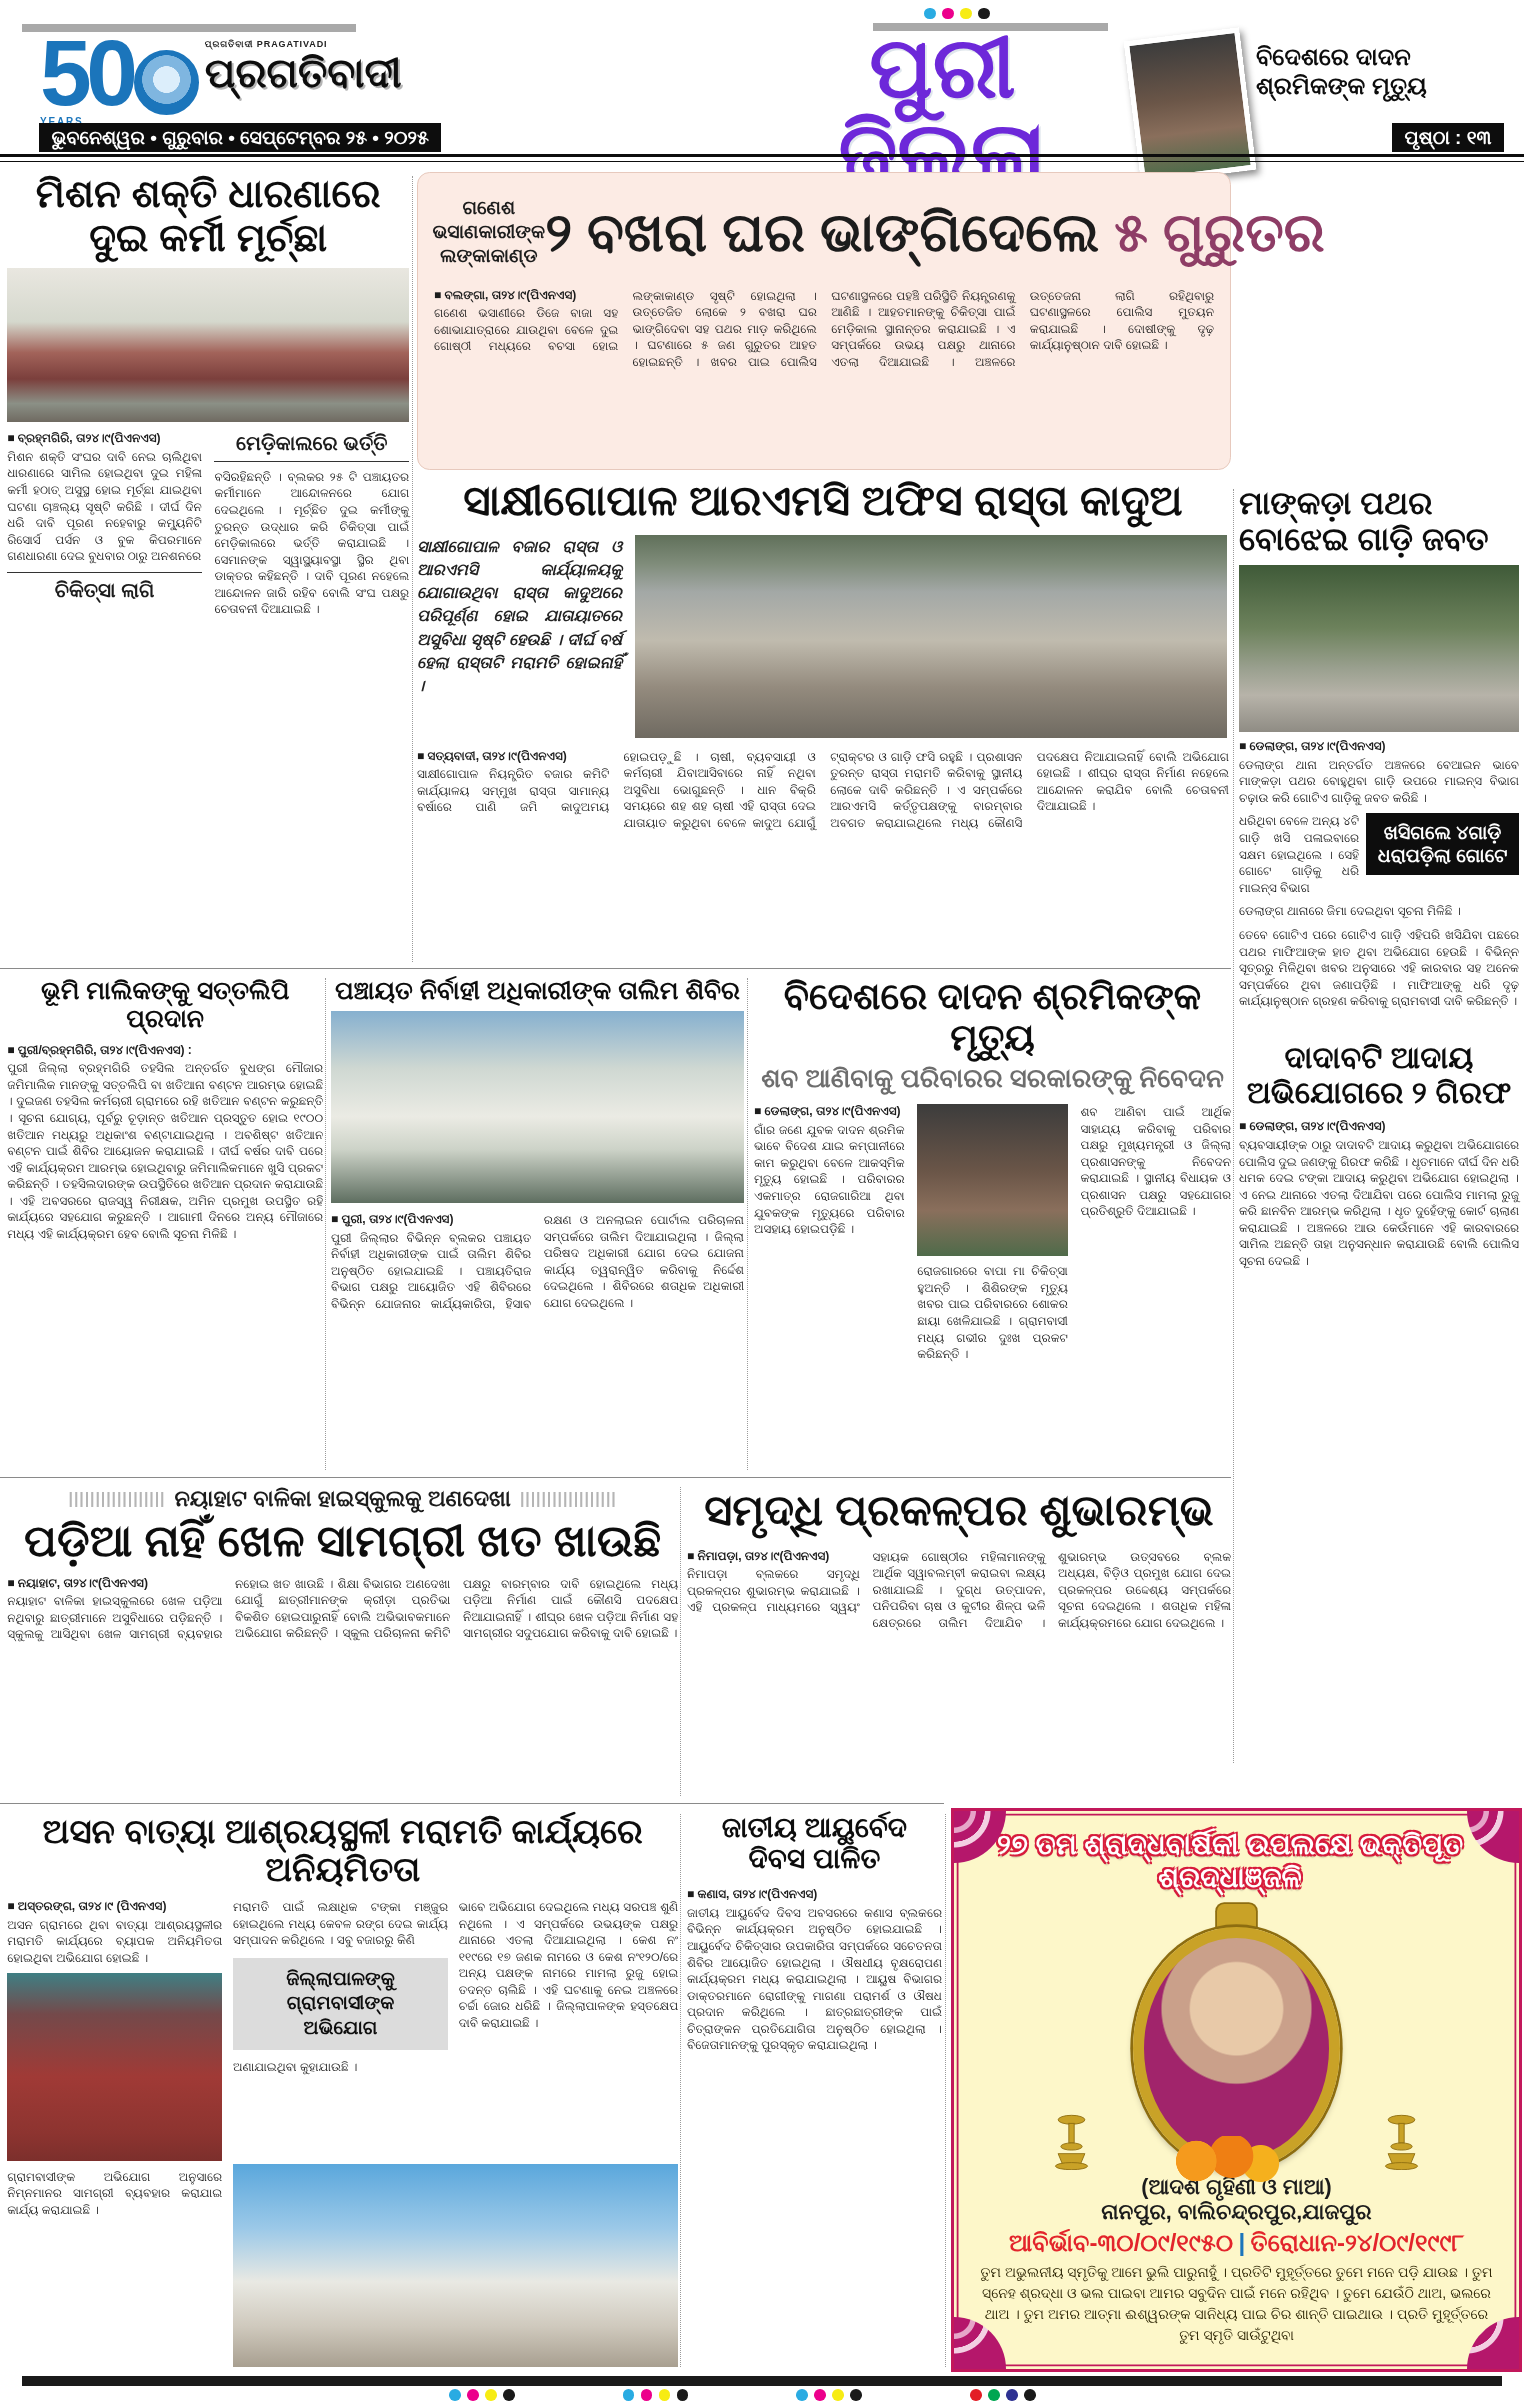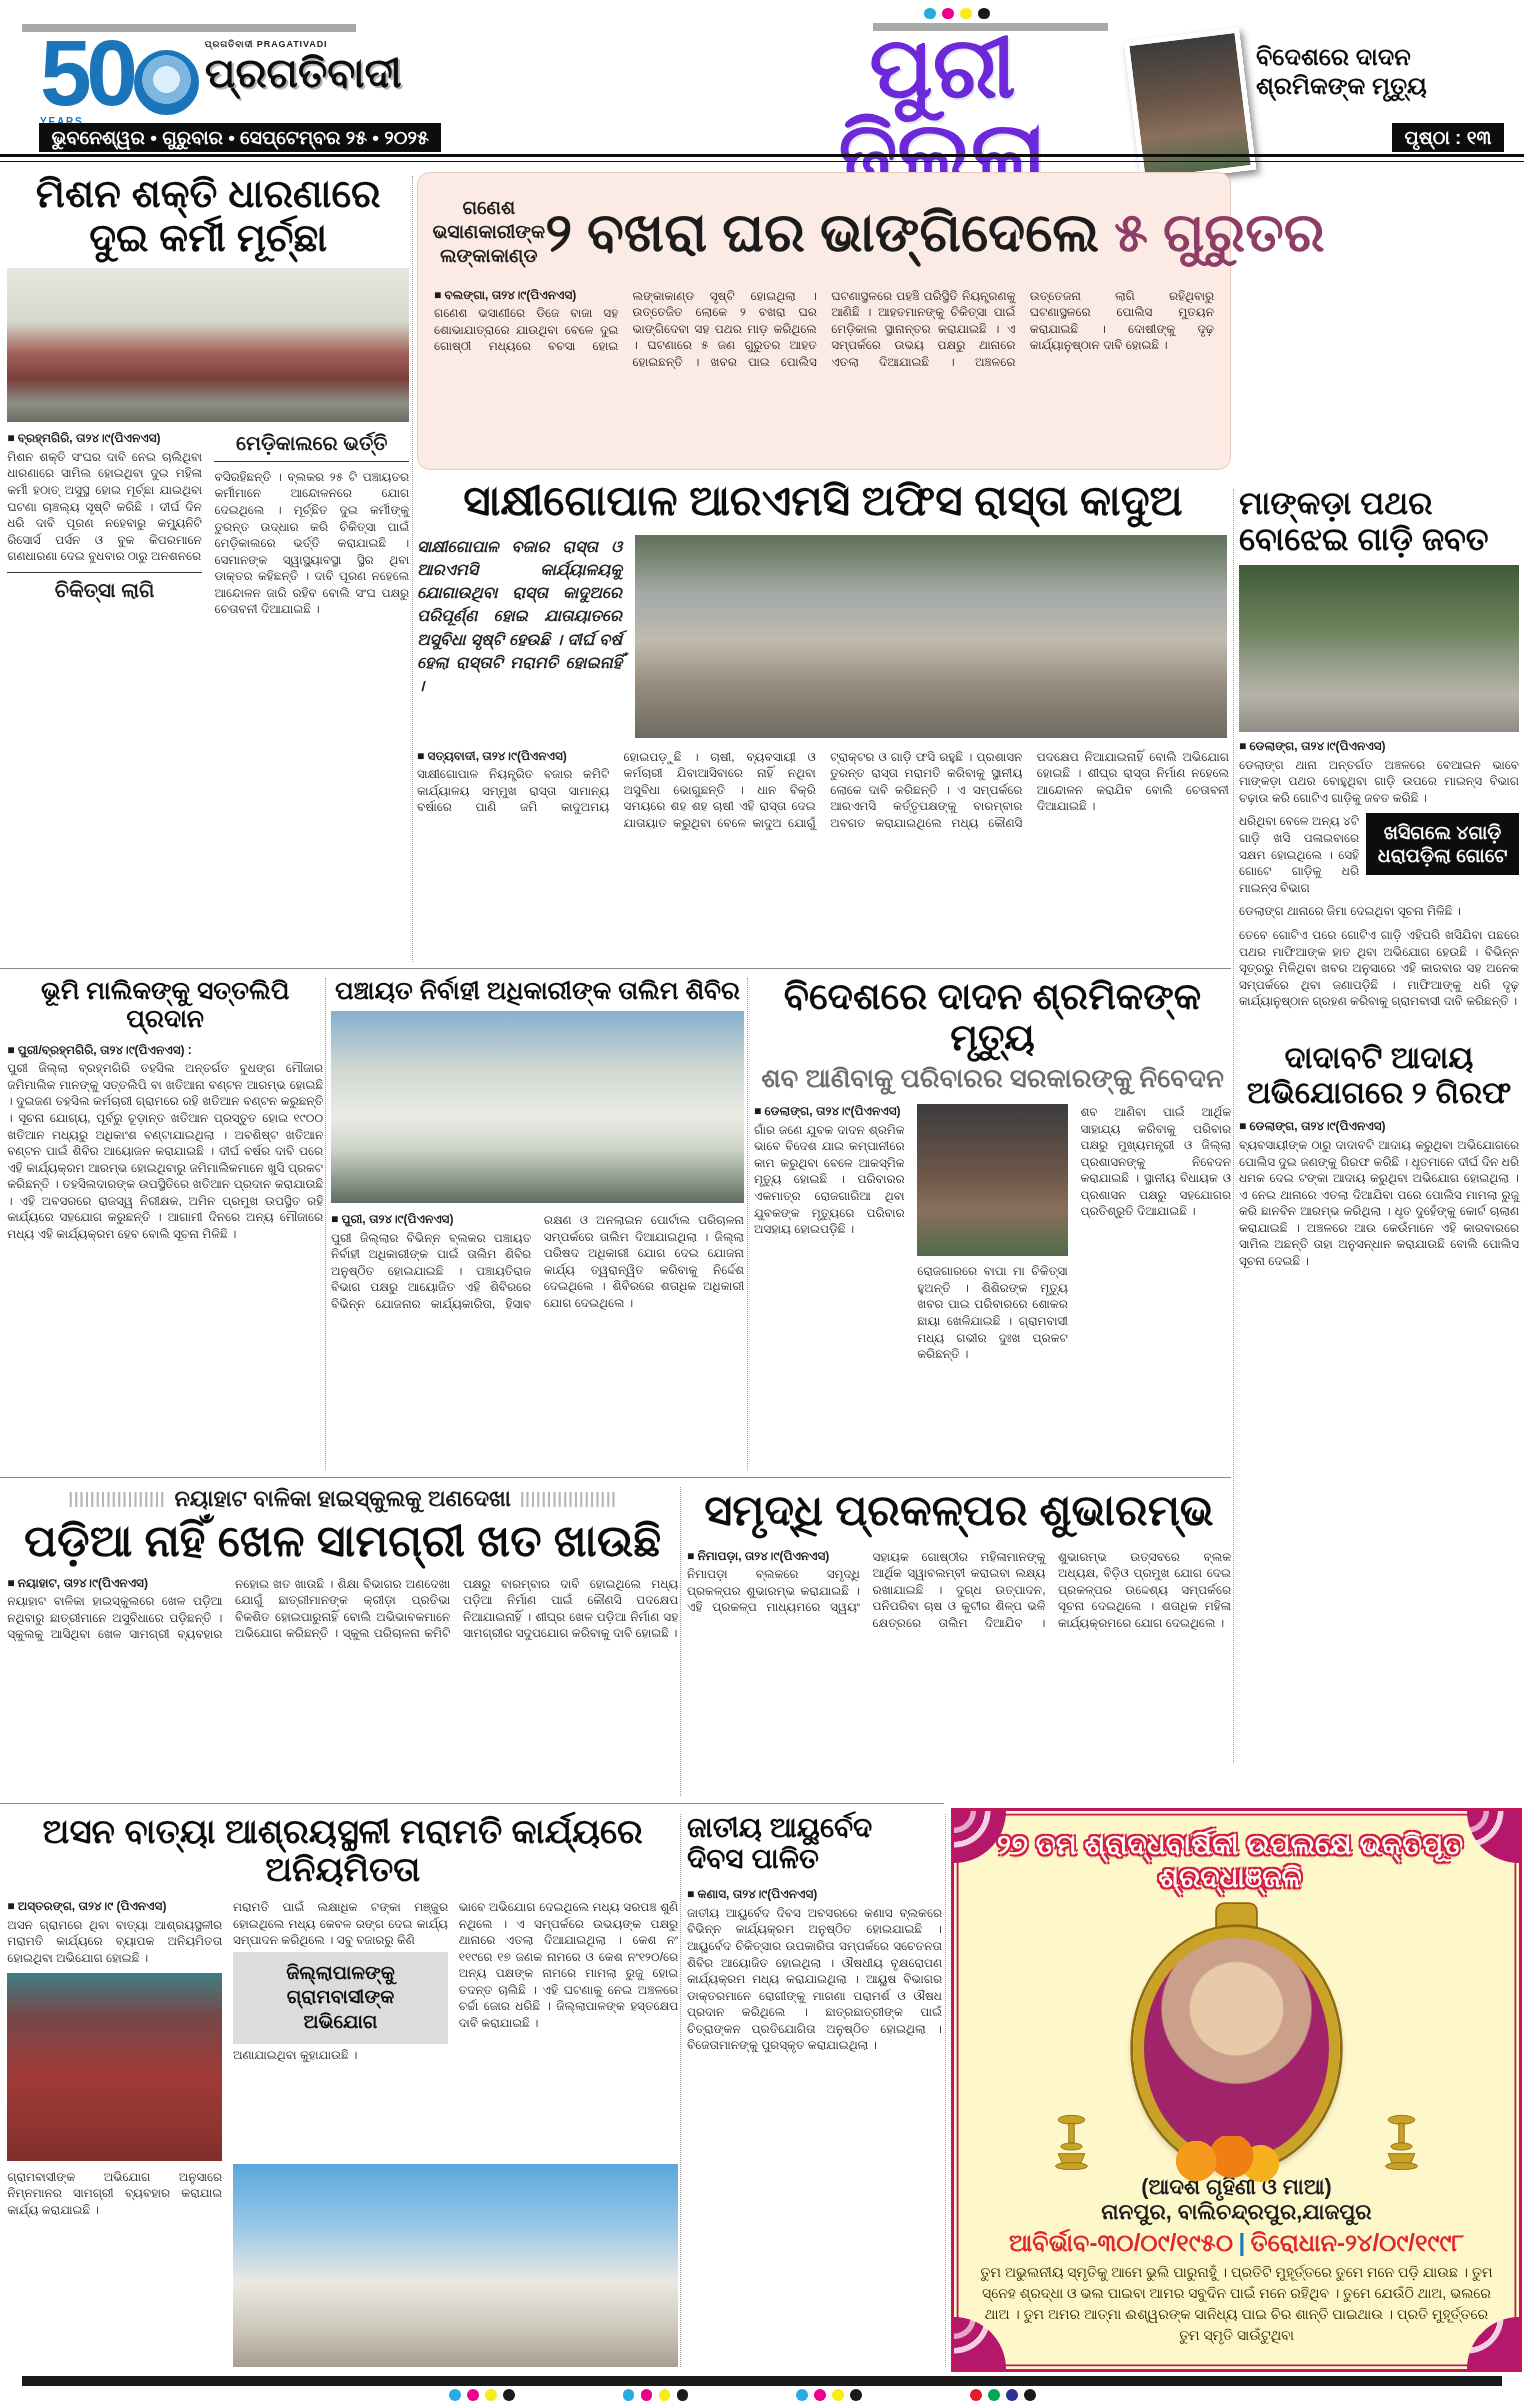--- a/index.html
+++ b/index.html
@@ -265,36 +265,36 @@
     <div class="hl" style="font-size:34px;text-align:center;">ଅସନ ବାତ୍ୟା ଆଶ୍ରୟସ୍ଥଳୀ ମରାମତି କାର୍ଯ୍ୟରେ ଅନିୟମିତତା</div>
     <div style="display:flex;gap:10.8px;margin-top:10.8px;">
       <div style="width:215px;">
         <p class="byline">■ ଅସ୍ତରଙ୍ଗ, ତା୨୪।୯ (ପିଏନଏସ)</p>
         <p class="body-t">ଅସନ ଗ୍ରାମରେ ଥିବା ବାତ୍ୟା ଆଶ୍ରୟସ୍ଥଳୀର ମରାମତି କାର୍ଯ୍ୟରେ ବ୍ୟାପକ ଅନିୟମିତତା ହୋଇଥିବା ଅଭିଯୋଗ ହୋଇଛି ।</p>
         <div class="photo ph-redfloor" style="width:215px;height:188px;margin:7.2px 0;"></div>
         <p class="body-t">ଗ୍ରାମବାସୀଙ୍କ ଅଭିଯୋଗ ଅନୁସାରେ ନିମ୍ନମାନର ସାମଗ୍ରୀ ବ୍ୟବହାର କରାଯାଇ କାର୍ଯ୍ୟ କରାଯାଇଛି ।</p>
       </div>
       <div style="width:215px;">
         <p class="body-t">ମରାମତି ପାଇଁ ଲକ୍ଷାଧିକ ଟଙ୍କା ମଞ୍ଜୁର ହୋଇଥିଲେ ମଧ୍ୟ କେବଳ ରଙ୍ଗ ଦେଇ କାର୍ଯ୍ୟ ସମ୍ପାଦନ କରିଥିଲେ । ସବୁ ବଜାରରୁ କିଣି</p>
-        <div class="graybox pre" style="margin:3px 0;">ଜିଲ୍ଲାପାଳଙ୍କୁ
+        <div class="graybox pre" style="margin:9px 0;">ଜିଲ୍ଲାପାଳଙ୍କୁ
 ଗ୍ରାମବାସୀଙ୍କ
 ଅଭିଯୋଗ</div>
         <p class="body-t">ଅଣାଯାଇଥିବା କୁହାଯାଉଛି ।</p>
       </div>
       <div style="flex:1;">
         <p class="body-t">ଭାବେ ଅଭିଯୋଗ ଦେଇଥିଲେ ମଧ୍ୟ ସରପଞ୍ଚ ଶୁଣି ନଥିଲେ । ଏ ସମ୍ପର୍କରେ ଉଭୟଙ୍କ ପକ୍ଷରୁ ଥାନାରେ ଏତଲା ଦିଆଯାଇଥିଲା । କେଶ ନଂ ୧୧୯ରେ ୧୭ ଜଣକ ନାମରେ ଓ କେଶ ନଂ୧୨୦/ରେ ଅନ୍ୟ ପକ୍ଷଙ୍କ ନାମରେ ମାମଲା ରୁଜୁ ହୋଇ ତଦନ୍ତ ଚାଲିଛି । ଏହି ଘଟଣାକୁ ନେଇ ଅଞ୍ଚଳରେ ଚର୍ଚ୍ଚା ଜୋର ଧରିଛି । ଜିଲ୍ଲାପାଳଙ୍କ ହସ୍ତକ୍ଷେପ ଦାବି କରାଯାଇଛି ।</p>
       </div>
     </div>
     <div class="photo ph-building abs" style="left:226px;top:352px;width:445px;height:203px;"></div>
   </div>
 
   <div class="abs vsep" style="left:680px;top:1814px;height:553px;"></div>
 
   <div class="abs" style="left:687px;top:1812px;width:255px;height:556px;">
-    <div class="hl pre" style="font-size:28px;">ଜାତୀୟ ଆୟୁର୍ବେଦ
+    <div class="hl pre" style="font-size:28px;text-align:center;">ଜାତୀୟ ଆୟୁର୍ବେଦ
 ଦିବସ ପାଳିତ</div>
     <div style="margin-top:12.6px;">
       <p class="byline">■ କଣାସ, ତା୨୪।୯(ପିଏନଏସ)</p>
       <p class="body-t">ଜାତୀୟ ଆୟୁର୍ବେଦ ଦିବସ ଅବସରରେ କଣାସ ବ୍ଲକରେ ବିଭିନ୍ନ କାର୍ଯ୍ୟକ୍ରମ ଅନୁଷ୍ଠିତ ହୋଇଯାଇଛି । ଆୟୁର୍ବେଦ ଚିକିତ୍ସାର ଉପକାରିତା ସମ୍ପର୍କରେ ସଚେତନତା ଶିବିର ଆୟୋଜିତ ହୋଇଥିଲା । ଔଷଧୀୟ ବୃକ୍ଷରୋପଣ କାର୍ଯ୍ୟକ୍ରମ ମଧ୍ୟ କରାଯାଇଥିଲା । ଆୟୁଷ ବିଭାଗର ଡାକ୍ତରମାନେ ରୋଗୀଙ୍କୁ ମାଗଣା ପରାମର୍ଶ ଓ ଔଷଧ ପ୍ରଦାନ କରିଥିଲେ । ଛାତ୍ରଛାତ୍ରୀଙ୍କ ପାଇଁ ଚିତ୍ରାଙ୍କନ ପ୍ରତିଯୋଗିତା ଅନୁଷ୍ଠିତ ହୋଇଥିଲା । ବିଜେତାମାନଙ୍କୁ ପୁରସ୍କୃତ କରାଯାଇଥିଲା ।</p>
     </div>
   </div>
 
   <div class="abs vsep" style="left:945px;top:1814px;height:553px;"></div>
 
   <div class="abs ad" style="left:951px;top:1808px;width:565px;height:558px;">

